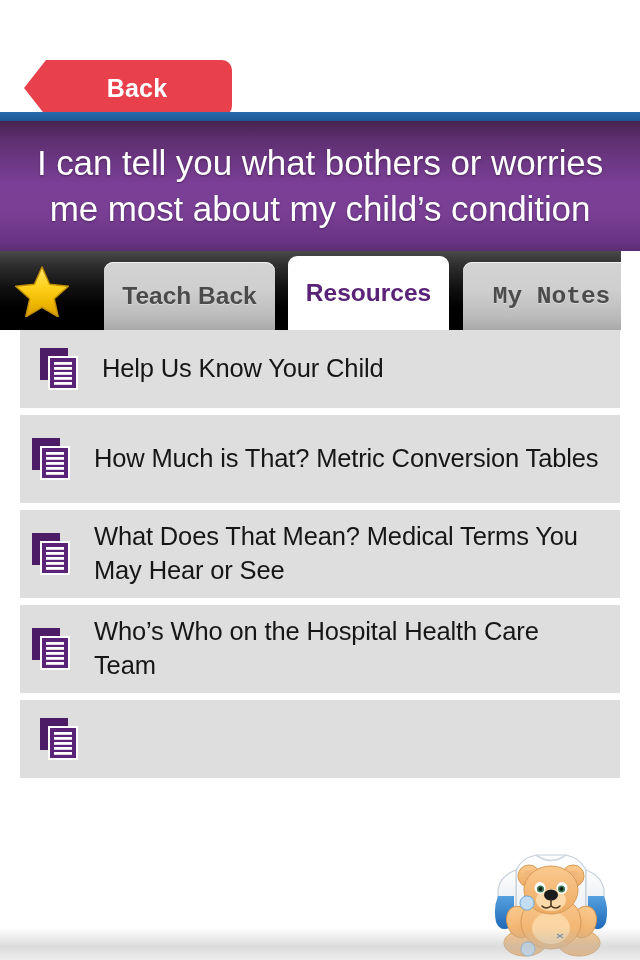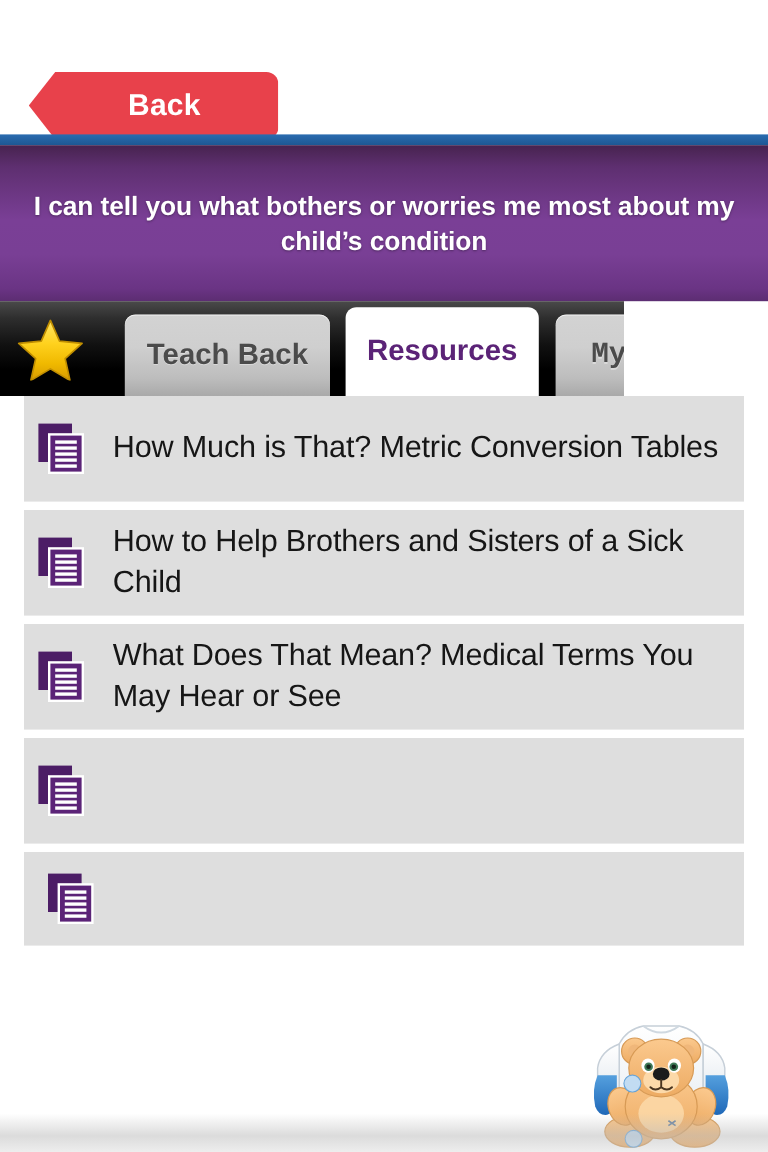--- a/index.html
+++ b/index.html
@@ -75,34 +75,34 @@
       #7a3f96 48%,
       #793f95 70%,
       #6a3484 92%,
       #5c2d72 100%);
     display: flex;
     align-items: center;
     justify-content: center;
   }
   .purple-header-text {
     color: #ffffff;
-    font-size: 22px;
-    font-weight: bold;
+    font-size: 35px;
+    font-weight: normal;
     text-align: center;
     line-height: 1.32;
     letter-spacing: -0.1px;
     padding: 0 20px;
     text-shadow: 0 1px 2px rgba(0,0,0,0.35);
   }
 
   
   .tabbar {
     position: absolute;
     left: 0; top: 251px;
-    width: 520px;
+    width: 621px;
     height: 79px;
     background: linear-gradient(to bottom,
       #4a4a4a 0%,
       #2e2e2e 18%,
       #111111 46%,
       #000000 72%,
       #000000 100%);
     overflow: hidden;
   }
 
@@ -242,20 +242,33 @@
     <span>Resources</span>
   </div>
 
   <div class="tab inactive" id="tab-my-notes">
     <span>My Notes</span>
   </div>
 
 </div>
 
 <div class="list" id="resource-list">
+    <div class="list-row">
+      <span class="doc-icon"><svg viewBox="0 0 46 46" width="46" height="46">
+      <rect x="2" y="2" width="28" height="32" fill="#4c1d66"></rect>
+      <rect x="10" y="10" width="30" height="34" fill="#ffffff"></rect>
+      <rect x="12" y="12" width="26" height="30" fill="#5b2377"></rect>
+      <rect x="16" y="16" width="18" height="2.8" fill="#ffffff"></rect>
+      <rect x="16" y="21" width="18" height="2.8" fill="#ffffff"></rect>
+      <rect x="16" y="26" width="18" height="2.8" fill="#ffffff"></rect>
+      <rect x="16" y="31" width="18" height="2.8" fill="#ffffff"></rect>
+      <rect x="16" y="36" width="18" height="2.8" fill="#ffffff"></rect>
+    </svg></span>
+      <span class="list-label">Help Us Know Your Child</span>
+    </div>
     <div class="list-row tall">
       <span class="doc-icon"><svg viewBox="0 0 46 46" width="46" height="46">
       <rect x="2" y="2" width="28" height="32" fill="#4c1d66"></rect>
       <rect x="10" y="10" width="30" height="34" fill="#ffffff"></rect>
       <rect x="12" y="12" width="26" height="30" fill="#5b2377"></rect>
       <rect x="16" y="16" width="18" height="2.8" fill="#ffffff"></rect>
       <rect x="16" y="21" width="18" height="2.8" fill="#ffffff"></rect>
       <rect x="16" y="26" width="18" height="2.8" fill="#ffffff"></rect>
       <rect x="16" y="31" width="18" height="2.8" fill="#ffffff"></rect>
       <rect x="16" y="36" width="18" height="2.8" fill="#ffffff"></rect>
@@ -266,46 +279,34 @@
       <span class="doc-icon"><svg viewBox="0 0 46 46" width="46" height="46">
       <rect x="2" y="2" width="28" height="32" fill="#4c1d66"></rect>
       <rect x="10" y="10" width="30" height="34" fill="#ffffff"></rect>
       <rect x="12" y="12" width="26" height="30" fill="#5b2377"></rect>
       <rect x="16" y="16" width="18" height="2.8" fill="#ffffff"></rect>
       <rect x="16" y="21" width="18" height="2.8" fill="#ffffff"></rect>
       <rect x="16" y="26" width="18" height="2.8" fill="#ffffff"></rect>
       <rect x="16" y="31" width="18" height="2.8" fill="#ffffff"></rect>
       <rect x="16" y="36" width="18" height="2.8" fill="#ffffff"></rect>
     </svg></span>
-      <span class="list-label">How to Help Brothers and Sisters of a Sick Child</span>
+      <span class="list-label">What Does That Mean? Medical Terms You May Hear or See</span>
     </div>
     <div class="list-row tall">
       <span class="doc-icon"><svg viewBox="0 0 46 46" width="46" height="46">
       <rect x="2" y="2" width="28" height="32" fill="#4c1d66"></rect>
       <rect x="10" y="10" width="30" height="34" fill="#ffffff"></rect>
       <rect x="12" y="12" width="26" height="30" fill="#5b2377"></rect>
       <rect x="16" y="16" width="18" height="2.8" fill="#ffffff"></rect>
       <rect x="16" y="21" width="18" height="2.8" fill="#ffffff"></rect>
       <rect x="16" y="26" width="18" height="2.8" fill="#ffffff"></rect>
       <rect x="16" y="31" width="18" height="2.8" fill="#ffffff"></rect>
       <rect x="16" y="36" width="18" height="2.8" fill="#ffffff"></rect>
     </svg></span>
-      <span class="list-label">What Does That Mean? Medical Terms You May Hear or See</span>
-    </div>
-    <div class="list-row tall">
-      <span class="doc-icon"><svg viewBox="0 0 46 46" width="46" height="46">
-      <rect x="2" y="2" width="28" height="32" fill="#4c1d66"></rect>
-      <rect x="10" y="10" width="30" height="34" fill="#ffffff"></rect>
-      <rect x="12" y="12" width="26" height="30" fill="#5b2377"></rect>
-      <rect x="16" y="16" width="18" height="2.8" fill="#ffffff"></rect>
-      <rect x="16" y="21" width="18" height="2.8" fill="#ffffff"></rect>
-      <rect x="16" y="26" width="18" height="2.8" fill="#ffffff"></rect>
-      <rect x="16" y="31" width="18" height="2.8" fill="#ffffff"></rect>
-      <rect x="16" y="36" width="18" height="2.8" fill="#ffffff"></rect>
-    </svg></span>
+      <span class="list-label">Who’s Who on the Hospital Health Care Team</span>
     </div>
     <div class="list-row">
       <span class="doc-icon"><svg viewBox="0 0 46 46" width="46" height="46">
       <rect x="2" y="2" width="28" height="32" fill="#4c1d66"></rect>
       <rect x="10" y="10" width="30" height="34" fill="#ffffff"></rect>
       <rect x="12" y="12" width="26" height="30" fill="#5b2377"></rect>
       <rect x="16" y="16" width="18" height="2.8" fill="#ffffff"></rect>
       <rect x="16" y="21" width="18" height="2.8" fill="#ffffff"></rect>
       <rect x="16" y="26" width="18" height="2.8" fill="#ffffff"></rect>
       <rect x="16" y="31" width="18" height="2.8" fill="#ffffff"></rect>

